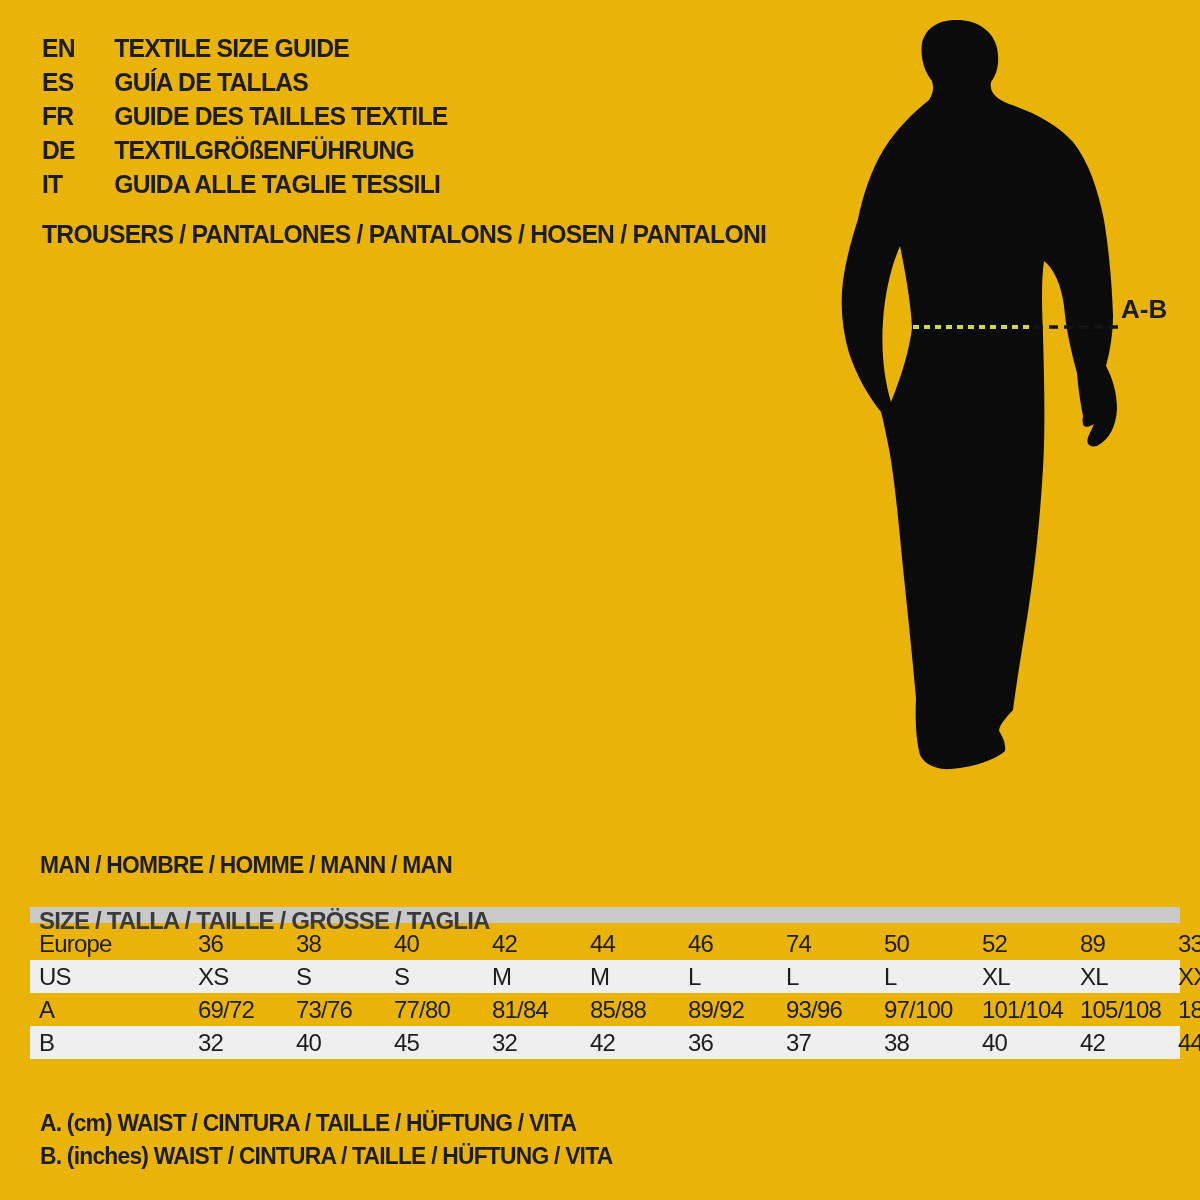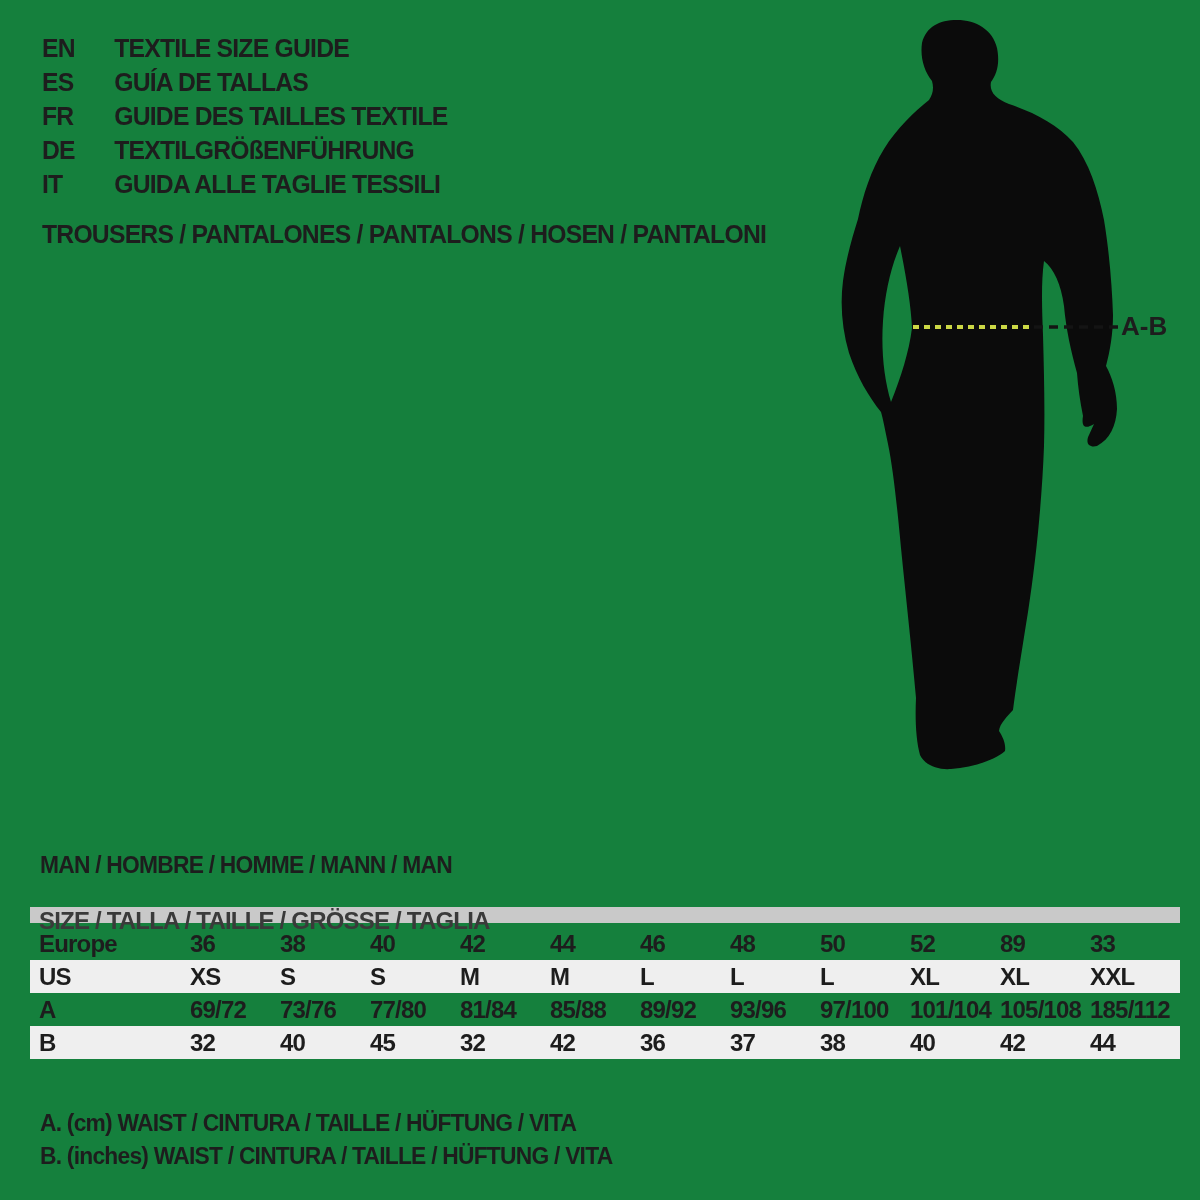--- a/index.html
+++ b/index.html
@@ -1,48 +1,48 @@
 <!DOCTYPE html>
 <html style="--c-text: #1d1d1d; --c-silhouette: #0b0b0b; --c-waist_dots: #ccd845; --c-waist_dash: #141414; --c-table_header_bg: #c9c9c9; --c-table_header_text: #3a3a3a; --c-row_stripe_bg: #efefef;"><head>
 <meta charset="utf-8">
 <style>
   html,body{margin:0;padding:0;background:#ffffff;}
   #canvas{
-    position:relative;width:1200px;height:1200px;background:#15803d;overflow:hidden;
+    position:relative;width:1200px;height:1200px;background:#eab308;overflow:hidden;
     font-family:"Liberation Sans", sans-serif;
     color:var(--c-text,#1d1d1d);
   }
   .cond{font-weight:700;letter-spacing:-0.8px;}
   .sx{transform:scaleX(.95);transform-origin:left top;}
 
   
   #lang-block{position:absolute;left:42px;top:31px;}
   .lang-row{display:flex;font-size:26px;line-height:34px;}
   .lang-code{width:76px;flex:0 0 76px;}
   
   #garment-title{position:absolute;left:42px;top:219px;font-size:26px;line-height:30px;white-space:nowrap;}
 
   
   #figure-svg{position:absolute;left:0;top:0;width:1200px;height:1200px;}
-  #measure-label{position:absolute;left:1121px;top:311px;font-size:26px;font-weight:700;letter-spacing:0px;}
+  #measure-label{position:absolute;left:1121px;top:294px;font-size:26px;font-weight:700;letter-spacing:0px;}
 
   
   #section-title{position:absolute;left:40px;top:851px;font-size:24px;line-height:28px;white-space:nowrap;}
 
   
   #size-table{position:absolute;left:30px;top:907px;width:1150px;}
   #size-table-header{
     height:16px;line-height:28px;background:var(--c-table_header_bg,#c9c9c9);
     color:var(--c-table_header_text,#3a3a3a);font-size:24px;font-weight:700;
     letter-spacing:-0.8px;padding-left:9px;box-sizing:border-box;
   }
   #size-table-body{margin-top:4px;}
   .trow{
     display:grid;grid-template-columns:160px repeat(11,90px);
-    height:33px;align-items:center;font-size:24px;font-weight:700;letter-spacing:-0.8px;
+    height:33px;align-items:center;font-size:24px;font-weight:400;letter-spacing:-0.8px;gap:8px;
   }
   .trow.stripe{background:var(--c-row_stripe_bg,#efefef);}
   .tlabel{text-align:left;padding-left:9px;}
   .tcell{text-align:left;}
 
   
   #footnotes{position:absolute;left:40px;top:1106px;font-size:24px;line-height:33px;}
 </style>
 </head>
 <body>
@@ -130,21 +130,21 @@
     <div id="size-table-body">
 
       <div class="trow">
         <div class="tlabel">Europe</div>
         <div class="tcell">36</div>
         <div class="tcell">38</div>
         <div class="tcell">40</div>
         <div class="tcell">42</div>
         <div class="tcell">44</div>
         <div class="tcell">46</div>
-        <div class="tcell">48</div>
+        <div class="tcell">74</div>
         <div class="tcell">50</div>
         <div class="tcell">52</div>
         <div class="tcell">89</div>
         <div class="tcell">33</div>
       </div>
 
       <div class="trow stripe">
         <div class="tlabel">US</div>
         <div class="tcell">XS</div>
         <div class="tcell">S</div>

